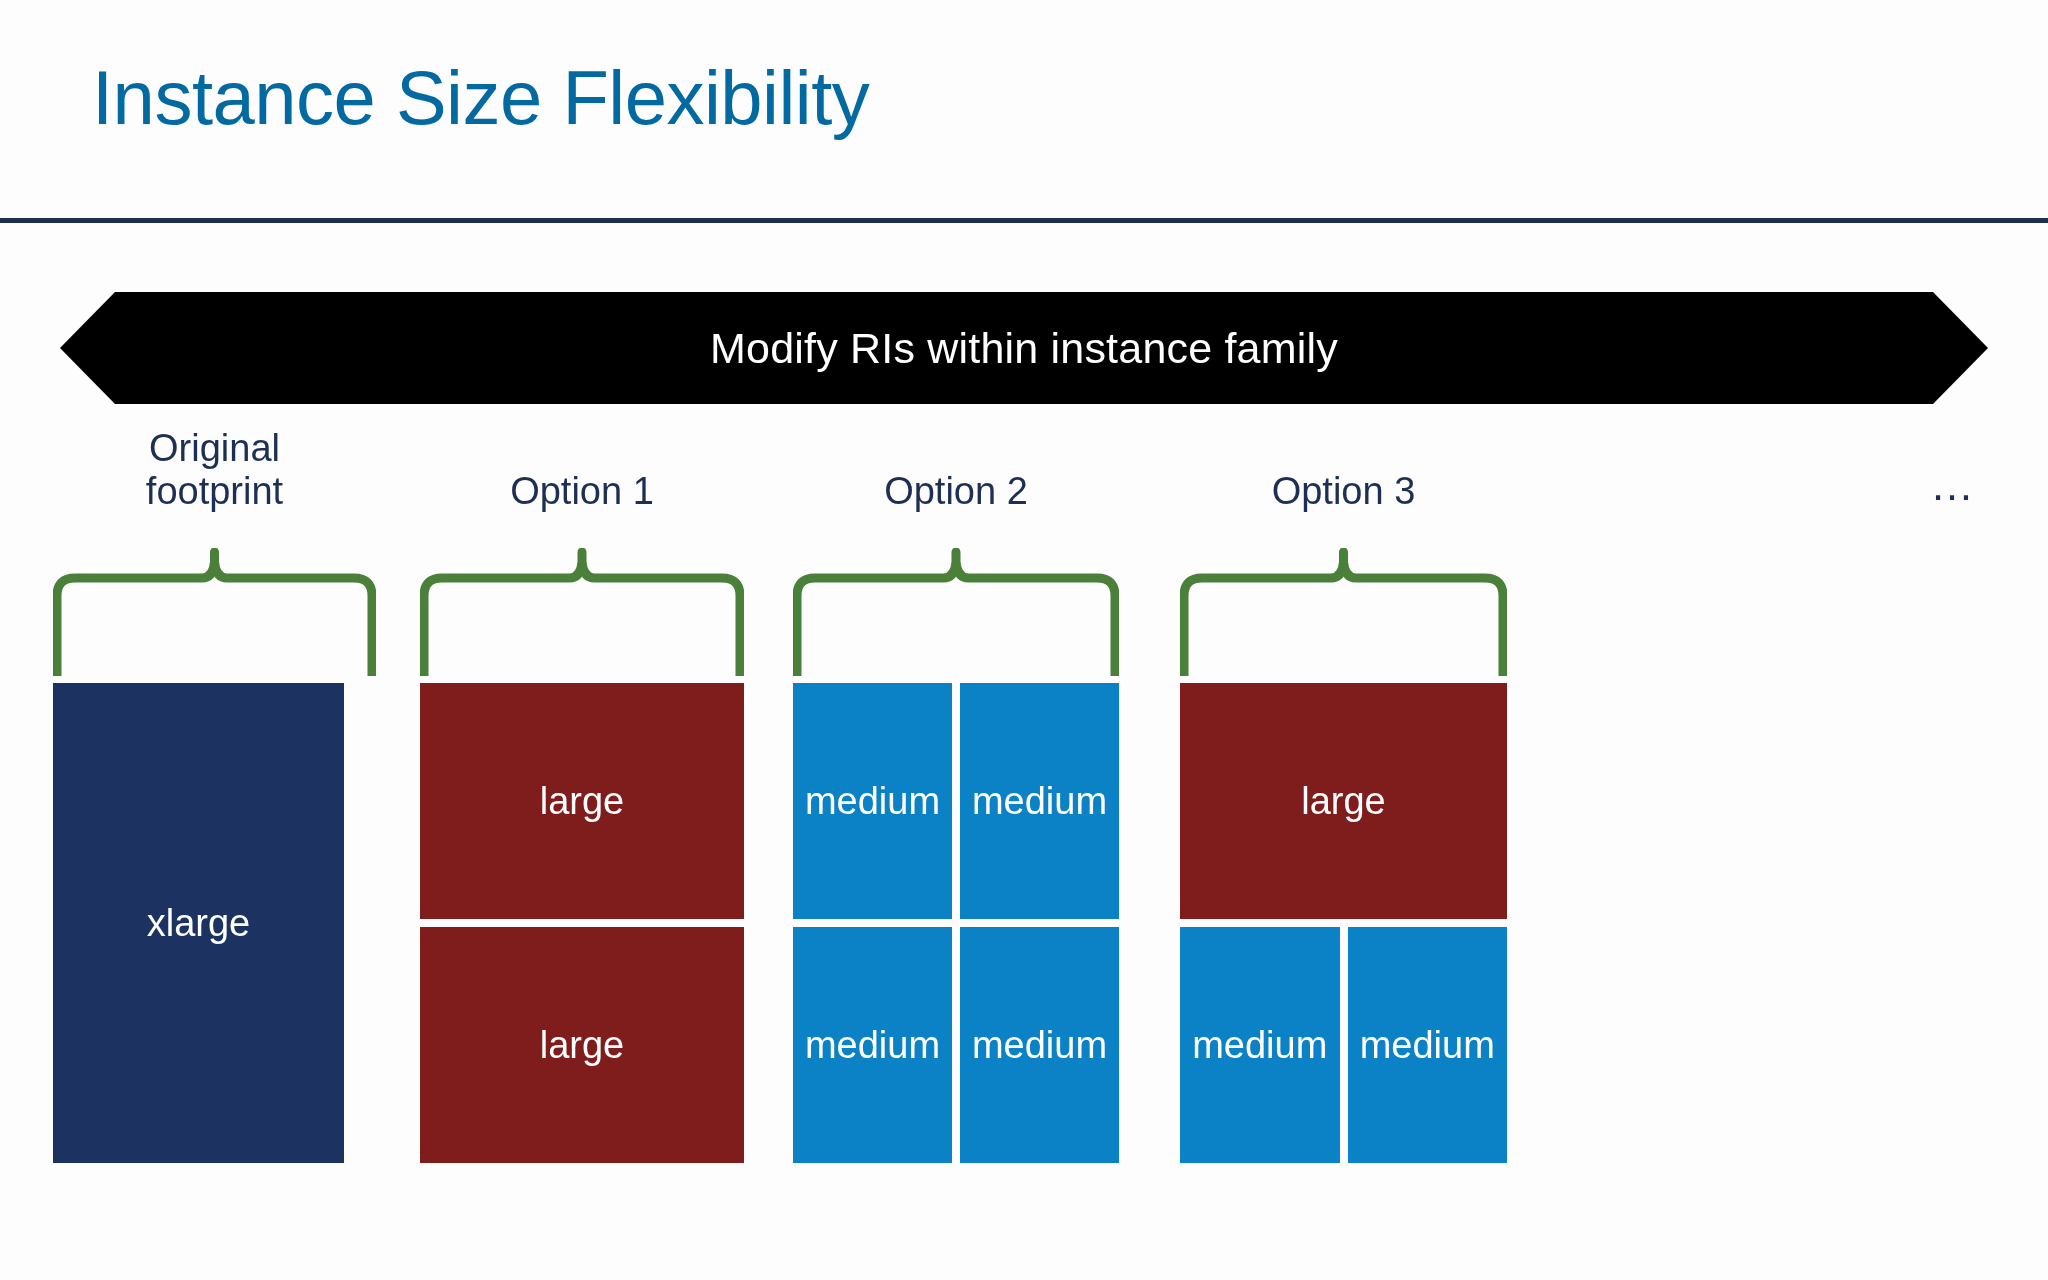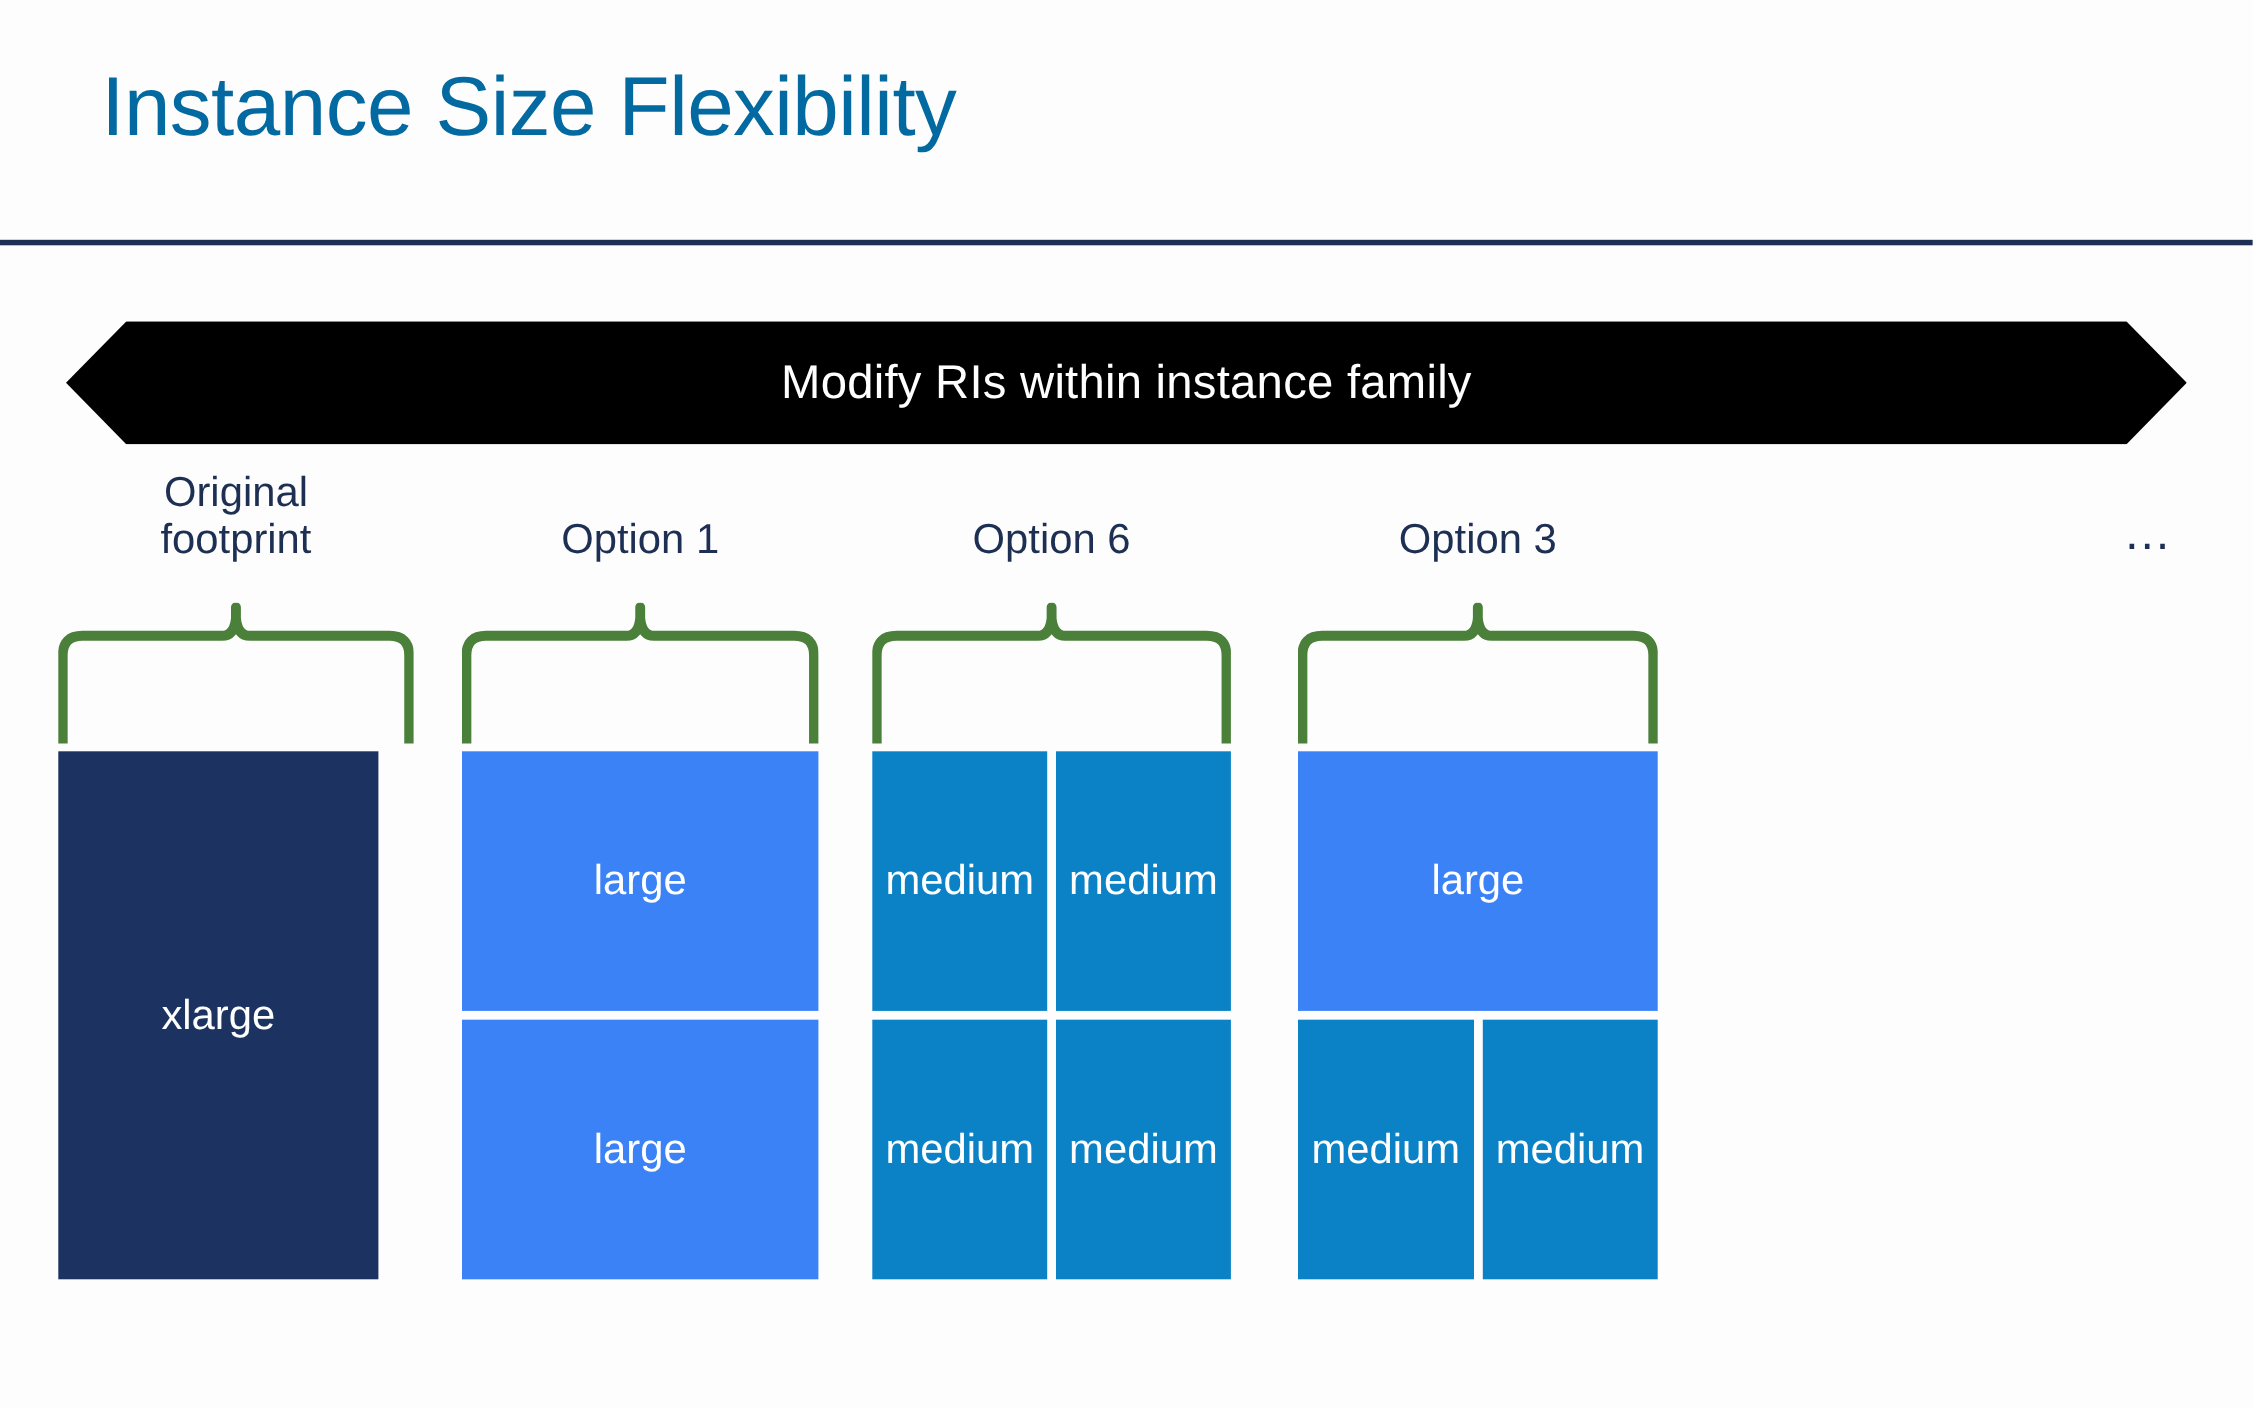--- a/index.html
+++ b/index.html
@@ -132,21 +132,21 @@
     flex: 1 1 0;
     display: flex;
     align-items: center;
     justify-content: center;
     color: #ffffff;
     font-size: 38px;
     font-weight: 400;
     line-height: 1;
   }
   .cell.xlarge { background: #1c3260; }
-  .cell.large  { background: #3b82f6; }
+  .cell.large  { background: #7f1d1d; }
   .cell.medium { background: #0b81c6; }
 
   
   .logo {
     position: absolute;
     left: 50%;
     transform: translateX(-50%);
     bottom: 14px;
     display: flex;
     align-items: flex-start;
@@ -185,21 +185,21 @@
   <div class="title">Instance Size Flexibility</div>
   <div class="title-rule"></div>
 
   <div class="arrow-banner">
     <span class="arrow-banner-label">Modify RIs within instance family</span>
   </div>
 
   <div class="col-label c0">Original
 footprint</div>
   <div class="col-label c1">Option 1</div>
-  <div class="col-label c2">Option 6</div>
+  <div class="col-label c2">Option 2</div>
   <div class="col-label c3">Option 3</div>
   <div class="ellipsis-label">…</div>
 
   <div class="brace c0">
     <svg viewBox="0 0 323 128" preserveAspectRatio="none">
       <path d="M4,128 L4,48 Q4,30 22,30 L149,30 Q160,30 161.5,14 L161.5,4 L161.5,14 Q163,30 174,30 L301,30 Q319,30 319,48 L319,128" fill="none" stroke="#4a8039" stroke-width="9" stroke-linecap="round" stroke-linejoin="round"></path>
     </svg>
   </div>
   <div class="brace c1">
     <svg viewBox="0 0 324 128" preserveAspectRatio="none">

